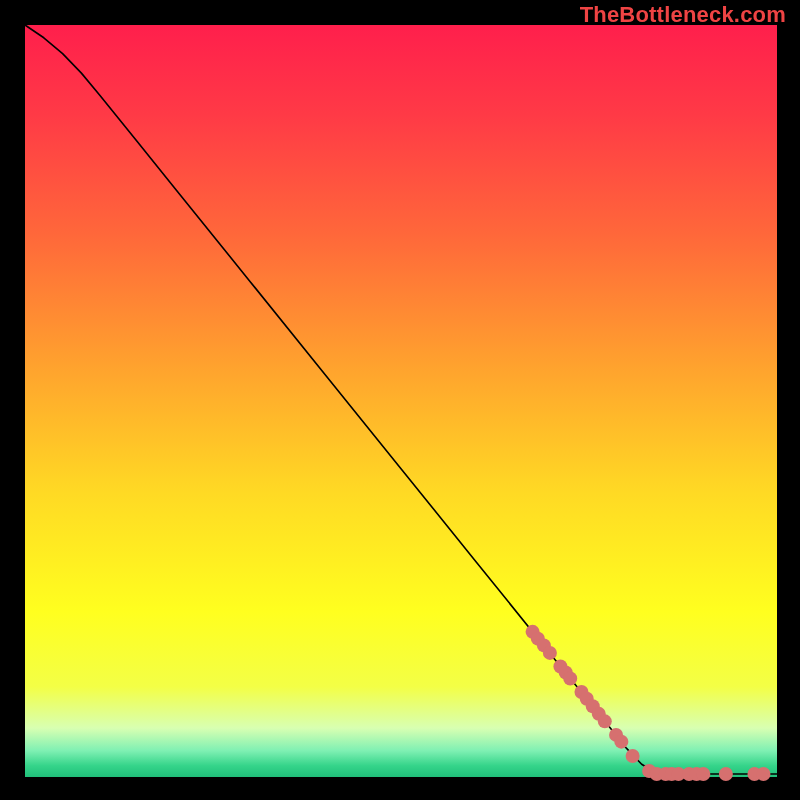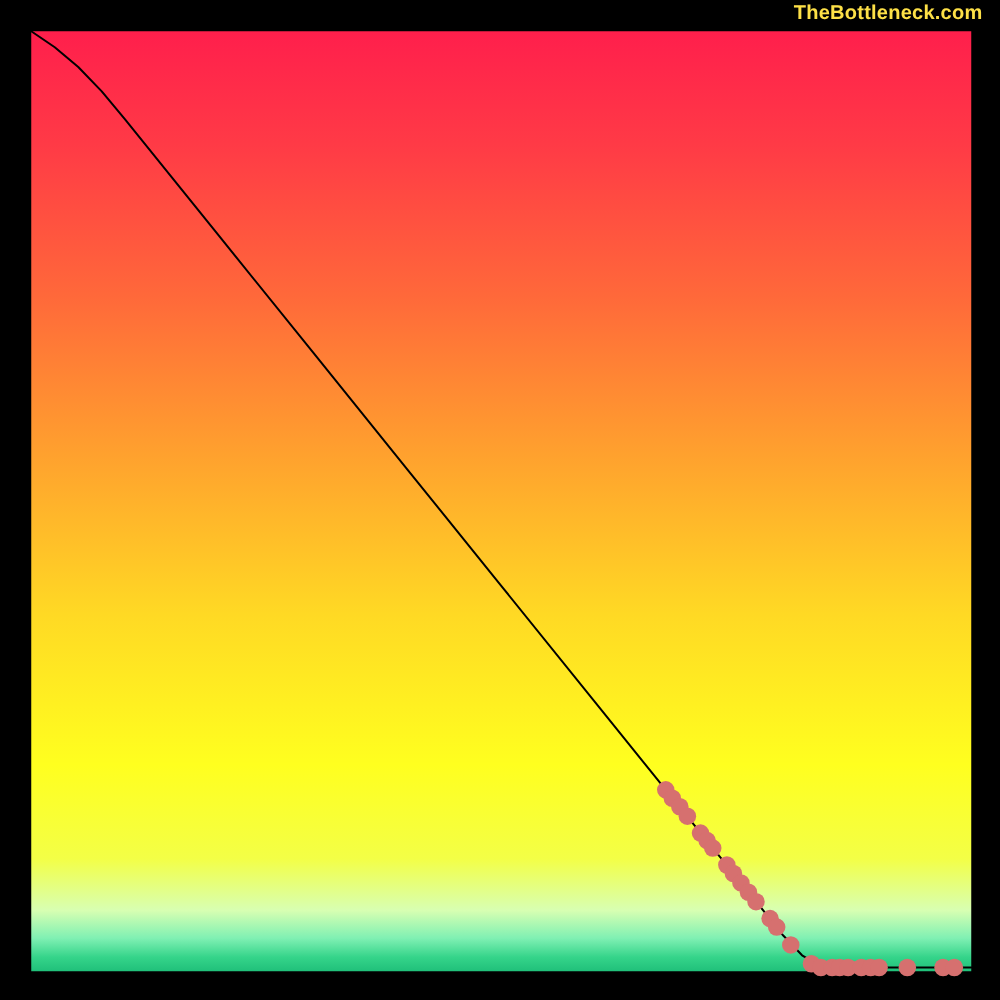--- a/index.html
+++ b/index.html
@@ -14,23 +14,23 @@
   .stage {
     position: relative;
     width: 800px;
     height: 800px;
     background: #000;
   }
   .watermark {
     position: absolute;
     top: 2px;
     right: 14px;
-    font-size: 16px;
+    font-size: 22px;
     font-weight: 600;
-    color: #fde047;
+    color: #ef4444;
     letter-spacing: 0.2px;
   }
   svg {
     position: absolute;
     top: 0;
     left: 0;
   }
 </style>
 </head>
 <body>

